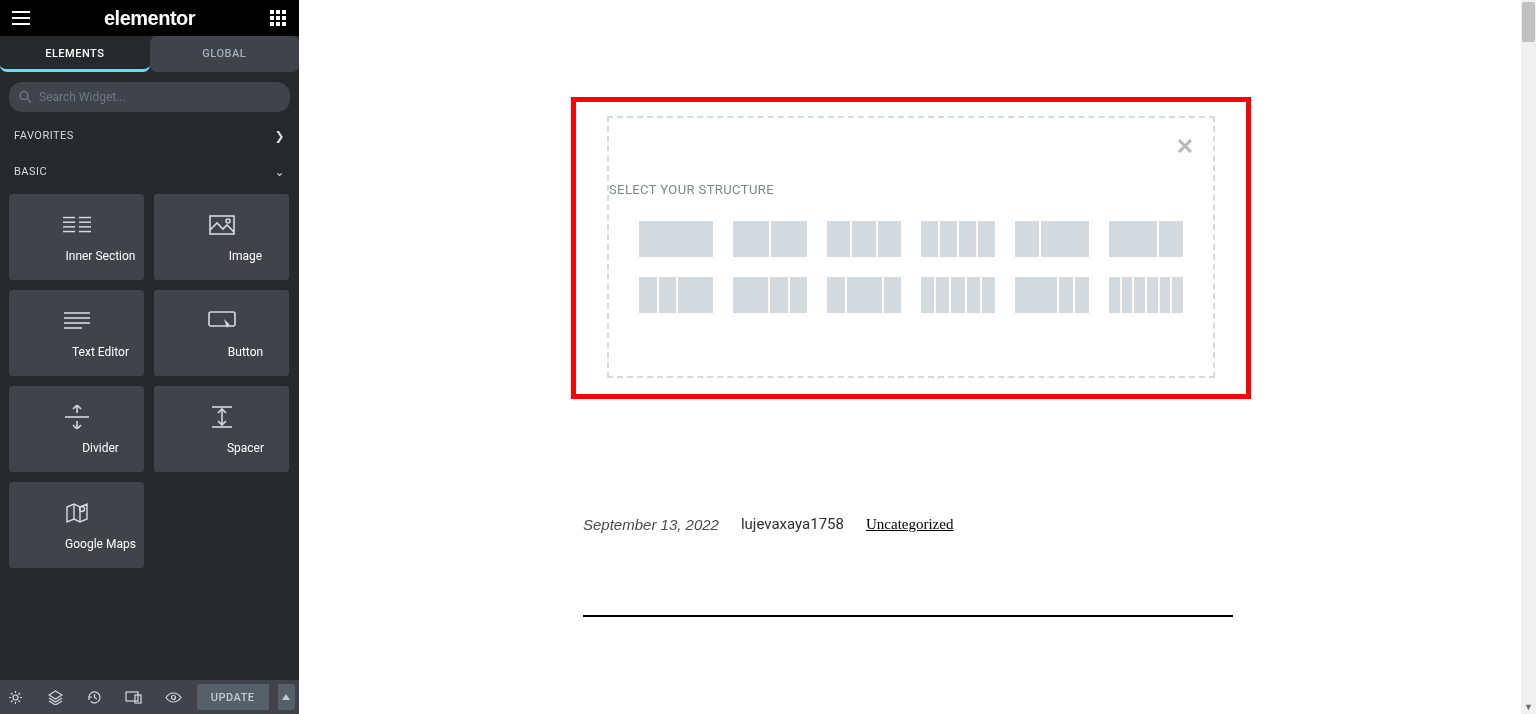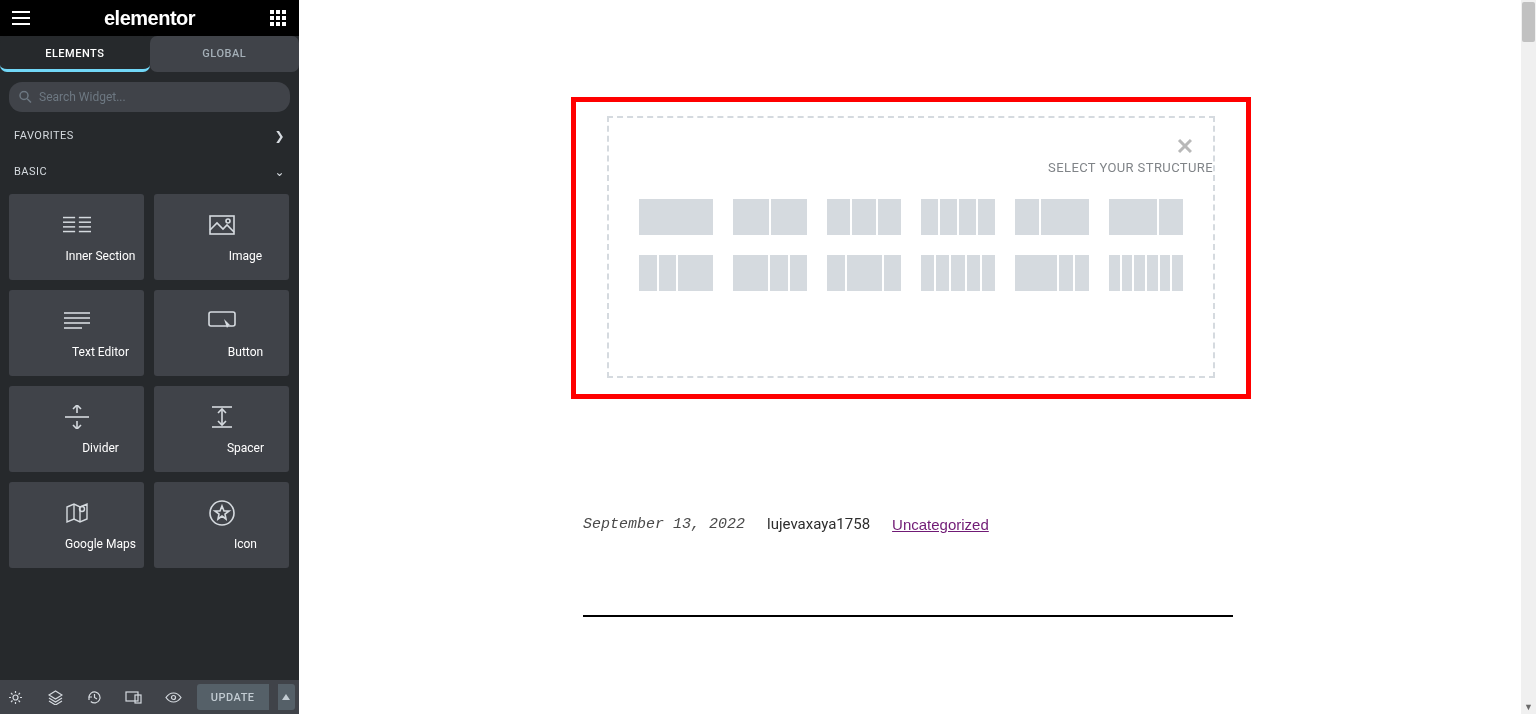--- a/index.html
+++ b/index.html
@@ -28,40 +28,40 @@
     .fbtn { width:36px; height:34px; display:flex; align-items:center; justify-content:center; color:#d5dadf; cursor:pointer; }
     .update { flex:0 0 auto; margin-left:auto; height:26px; background:#556068; color:#c2cbd2; font-size:11px; letter-spacing:.5px; padding:0 14px; border-radius:3px 0 0 3px; border:none; display:flex; align-items:center; font-weight:500; cursor:not-allowed; }
     .updcaret { width:20px; height:26px; background:#556068; margin-left:1px; margin-right:4px; border-radius:0 3px 3px 0; display:flex; align-items:center; justify-content:center; color:#c2cbd2; cursor:pointer; }
     .collapse { position:absolute; left:299px; top:334px; width:14px; height:48px; background:#26292c; border-radius:0 4px 4px 0; display:flex; align-items:center; justify-content:center; color:#d5dadf; cursor:pointer; }
 
     
     .canvas { position:absolute; left:299px; top:0; right:0; bottom:0; background:#fff; overflow:hidden; }
     .highlight { position:absolute; left:272px; top:97px; width:680px; height:302px; border:5px solid red; }
     .dropzone { position:absolute; left:31px; top:14px; right:31px; height:262px; border:2px dashed #d5dadf; background:#fff; }
     .dzclose { position:absolute; right:18px; top:18px; width:20px; height:20px; color:#b8b8b8; cursor:pointer; font-size:22px; font-weight:bold; display:flex; align-items:center; justify-content:center; }
-    .dztitle { width:100%; text-align:right; font-size:13px; letter-spacing:.4px; color:#808488; margin-top:42px; text-transform:uppercase; }
+    .dztitle { width:100%; text-align:left; font-size:13px; letter-spacing:.4px; color:#808488; margin-top:64px; text-transform:uppercase; }
     .structs { display:flex; flex-wrap:wrap; gap:20px; justify-content:center; margin:24px 22px 0; }
     .struct { width:74px; height:36px; display:flex; gap:2px; cursor:pointer; }
     .struct span { background:#d5dadf; height:100%; }
     .s1 span{width:100%}
     .s2 span{width:50%}
     .s3 span{width:33.33%}
     .s4 span{width:25%}
     .s5a span:nth-child(1){width:33.33%} .s5a span:nth-child(2){width:66.67%}
     .s5b span:nth-child(1){width:66.67%} .s5b span:nth-child(2){width:33.33%}
     .s6a span:nth-child(1){width:25%} .s6a span:nth-child(2){width:25%} .s6a span:nth-child(3){width:50%}
     .s6b span:nth-child(1){width:50%} .s6b span:nth-child(2){width:25%} .s6b span:nth-child(3){width:25%}
     .s6c span:nth-child(1){width:25%} .s6c span:nth-child(2){width:50%} .s6c span:nth-child(3){width:25%}
     .s7 span{width:20%}
     .s8a span:nth-child(1){width:60%} .s8a span:nth-child(2){width:20%} .s8a span:nth-child(3){width:20%}
     .s9 span{width:16.66%}
 
     .meta { position:absolute; left:284px; top:515px; display:flex; gap:22px; font-size:15px; color:#2e2e2e; align-items:center; }
-    .meta .date { font-style:italic; font-family: Liberation Mono, monospace; color:#4a4a4a; }
-    .meta .cat { text-decoration:underline; font-family: Liberation Sans, sans-serif; color:#701a75; }
+    .meta .date { font-style:italic; font-family: Liberation Sans, sans-serif; color:#4a4a4a; }
+    .meta .cat { text-decoration:underline; font-family: Liberation Serif, serif; color:#000000; }
     .hr { position:absolute; left:284px; top:615px; width:650px; height:2px; background:#000; }
 
     .vsb { position:absolute; right:0; top:0; width:15px; height:100%; background:#f0f0f0; }
     .vsb .thumb { position:absolute; right:1px; top:2px; width:13px; height:40px; background:#c1c1c1; border-radius:2px; }
     .vsb .arr { position:absolute; left:0; width:15px; height:15px; color:#6a6a6a; font-size:9px; display:flex; align-items:center; justify-content:center; }
     .vsb .arr.t{ top:0 } .vsb .arr.b{ bottom:0 }
 
     svg { display:block }
   </style>
 </head>
@@ -202,31 +202,20 @@
           <svg width="24" height="24" viewBox="0 0 24 24">
             <g stroke="#d5dadf" stroke-width="1.4" fill="none">
               <path d="M2 6l7-3 6 3 7-3v15l-7 3-6-3-7 3z"></path>
               <path d="M9 3v15M15 6v15"></path>
               <circle cx="17" cy="8" r="2.5"></circle>
             </g>
           </svg>
         </span>
       <span class="wl">Google Maps</span>
     </div>
-    <div class="wid">
-      <span class="wi">
-          <svg width="26" height="26" viewBox="0 0 26 26">
-            <g stroke="#d5dadf" stroke-width="1.6" fill="none">
-              <circle cx="13" cy="13" r="12"></circle>
-              <polygon points="13,6 15,11 20,11 16,14 17,19 13,16 9,19 10,14 6,11 11,11"></polygon>
-            </g>
-          </svg>
-        </span>
-      <span class="wl">Icon</span>
-    </div>
   </div>
 
   <div class="foot">
     <div class="fbtn">
         <svg width="15" height="15" viewBox="0 0 15 15">
           <g stroke="#d5dadf" stroke-width="1.2" fill="none">
             <circle cx="7.5" cy="7.5" r="2.5"></circle>
             <path d="M7.5 1v2M7.5 12v2M1 7.5h2M12 7.5h2M3 3l1.5 1.5M10.5 10.5L12 12M12 3l-1.5 1.5M4.5 10.5L3 12"></path>
           </g>
         </svg>

